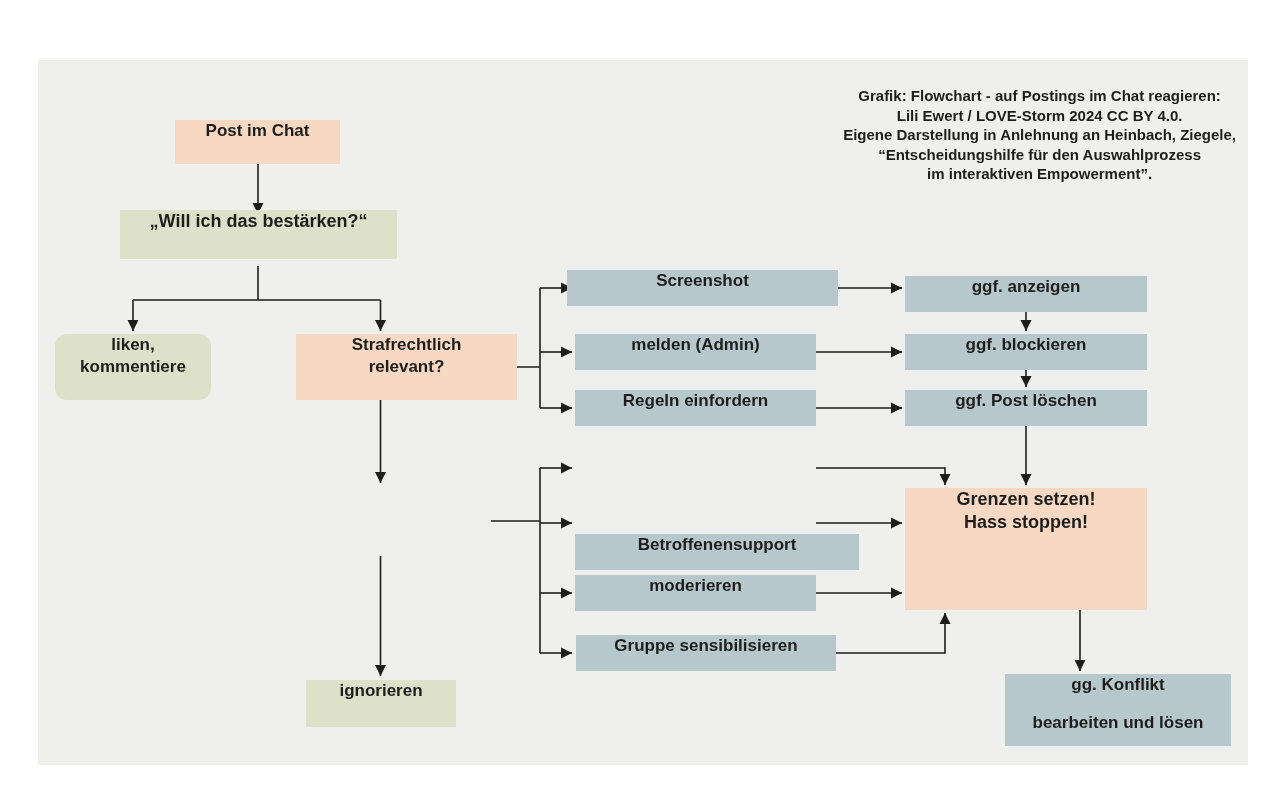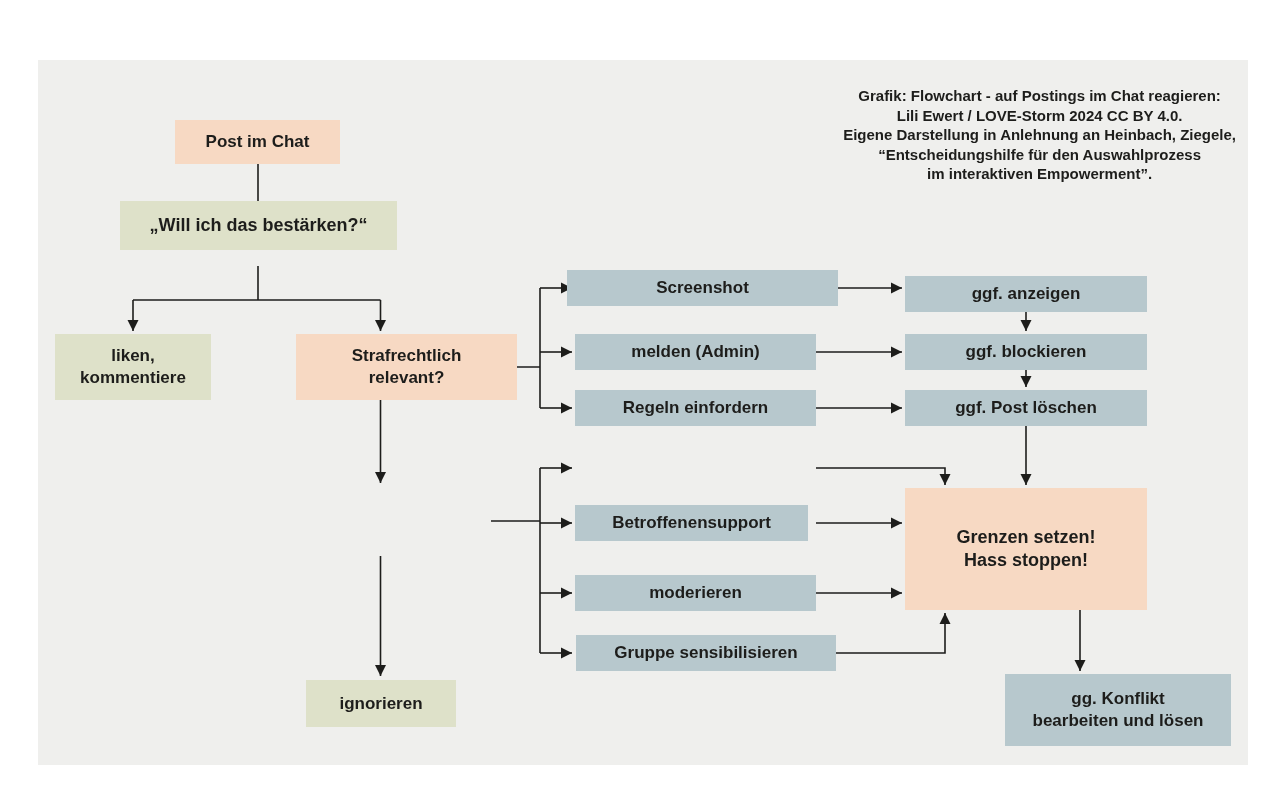--- a/index.html
+++ b/index.html
@@ -25,21 +25,20 @@
     font-weight: 700;
     font-size: 15px;
     line-height: 19.5px;
     color: var(--text, #1d1d1b);
   }
   .node {
     position: absolute;
     display: flex;
     flex-direction: column;
     align-items: center;
-    justify-content: center;
     text-align: center;
     font-weight: 700;
     font-size: 17px;
     line-height: 1.28;
     color: var(--text, #1d1d1b);
   }
   .peach { background: var(--peach, #f7d9c3); }
   .green { background: var(--green, #dee1c9); }
   .blue  { background: var(--blue, #b7c8cd); }
   .node-big { font-size: 18px; }
@@ -110,25 +109,25 @@
     <div>Lili Ewert / LOVE-Storm 2024 CC BY 4.0.</div>
     <div>Eigene Darstellung in Anlehnung an Heinbach, Ziegele,</div>
     <div>“Entscheidungshilfe für den Auswahlprozess</div>
     <div>im interaktiven Empowerment”.</div>
   </div>
 
   <div class="node peach" style="left:175px; top:120px; width:165px; height:44px;">
     <span>Post im Chat</span>
   </div>
 
-  <div class="node green node-big" style="left:120px; top:201px; width:277px; height:49px;">
+  <div class="node green node-big" style="left:120px; top:210px; width:277px; height:49px;">
     <span>„Will ich das bestärken?“</span>
   </div>
 
-  <div class="node green" style="left:55px; top:334px; width:156px; height:66px;">
+  <div class="node green" style="left:55px; top:334px; width:156px; height:66px;border-radius:12px;">
     <span>liken,</span>
     <span>kommentiere</span>
   </div>
 
   <div class="node peach" style="left:270px; top:334px; width:221px; height:66px;margin-left:26px;">
     <span>Strafrechtlich</span>
     <span>relevant?</span>
   </div>
 
 
@@ -142,21 +141,21 @@
 
   <div class="node blue" style="left:575px; top:334px; width:241px; height:36px;">
     <span>melden (Admin)</span>
   </div>
 
   <div class="node blue" style="left:575px; top:390px; width:241px; height:36px;">
     <span>Regeln einfordern</span>
   </div>
 
 
-  <div class="node blue" style="left:575px; top:505px; width:233px; height:36px;">
+  <div class="node blue" style="left:575px; top:534px; width:284px; height:36px;">
     <span>Betroffenensupport</span>
   </div>
 
   <div class="node blue" style="left:575px; top:575px; width:241px; height:36px;">
     <span>moderieren</span>
   </div>
 
   <div class="node blue" style="left:576px; top:635px; width:260px; height:36px;">
     <span>Gruppe sensibilisieren</span>
   </div>
@@ -171,18 +170,18 @@
 
   <div class="node blue" style="left:905px; top:390px; width:242px; height:36px;">
     <span>ggf. Post löschen</span>
   </div>
 
   <div class="node peach node-big" style="left:905px; top:488px; width:242px; height:122px;">
     <span>Grenzen setzen!</span>
     <span>Hass stoppen!</span>
   </div>
 
-  <div class="node blue" style="left:1005px; top:674px; width:226px; height:72px;">
+  <div class="node blue" style="left:1005px; top:674px; width:226px; height:72px;gap:16px;">
     <span>gg. Konflikt</span>
     <span>bearbeiten und lösen</span>
   </div>
 
 </div>
 
 </body></html>

